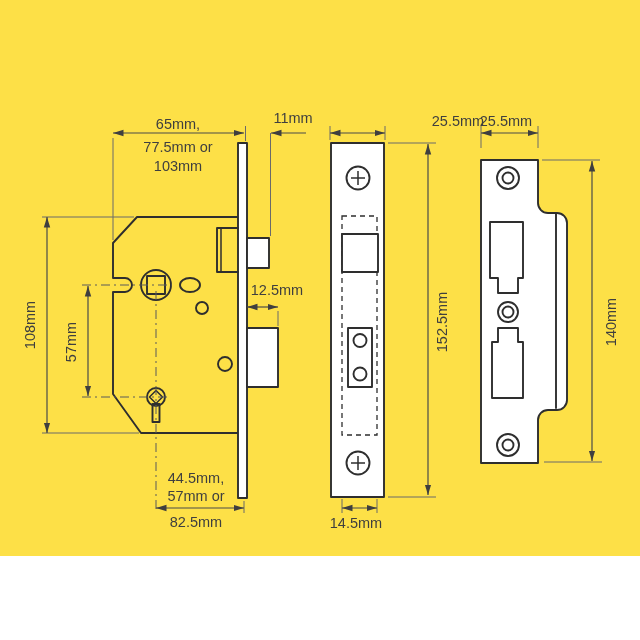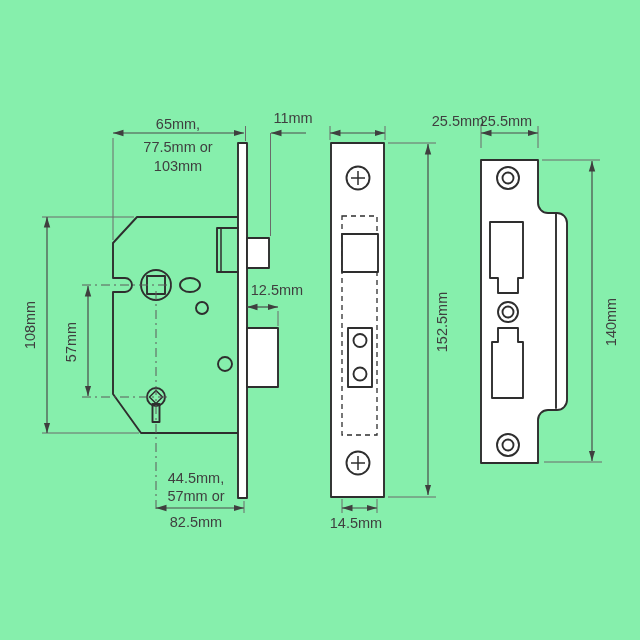--- a/index.html
+++ b/index.html
@@ -1,16 +1,16 @@
 <!DOCTYPE html>
 <html><head>
 <meta charset="utf-8">
 <style>
   html,body{margin:0;padding:0;background:#ffffff;}
-  .canvas{width:640px;height:640px;background:#86efac;position:relative;overflow:hidden;}
+  .canvas{width:640px;height:556px;background:#fde047;position:relative;overflow:hidden;}
   svg{display:block;}
   
   .ol{fill:none;stroke:#2e2e2e;stroke-width:1.9;stroke-linejoin:round;stroke-linecap:round;}
   .olf{fill:#ffffff;stroke:#2e2e2e;stroke-width:1.9;stroke-linejoin:round;}
   .med{fill:none;stroke:#2e2e2e;stroke-width:1.5;}
   
   .dim{fill:none;stroke:#4a4a4a;stroke-width:1.2;}
   .ext{fill:none;stroke:#6a6a6a;stroke-width:1;}
   
   .dash{fill:none;stroke:#2e2e2e;stroke-width:1.3;stroke-dasharray:5 4;}

